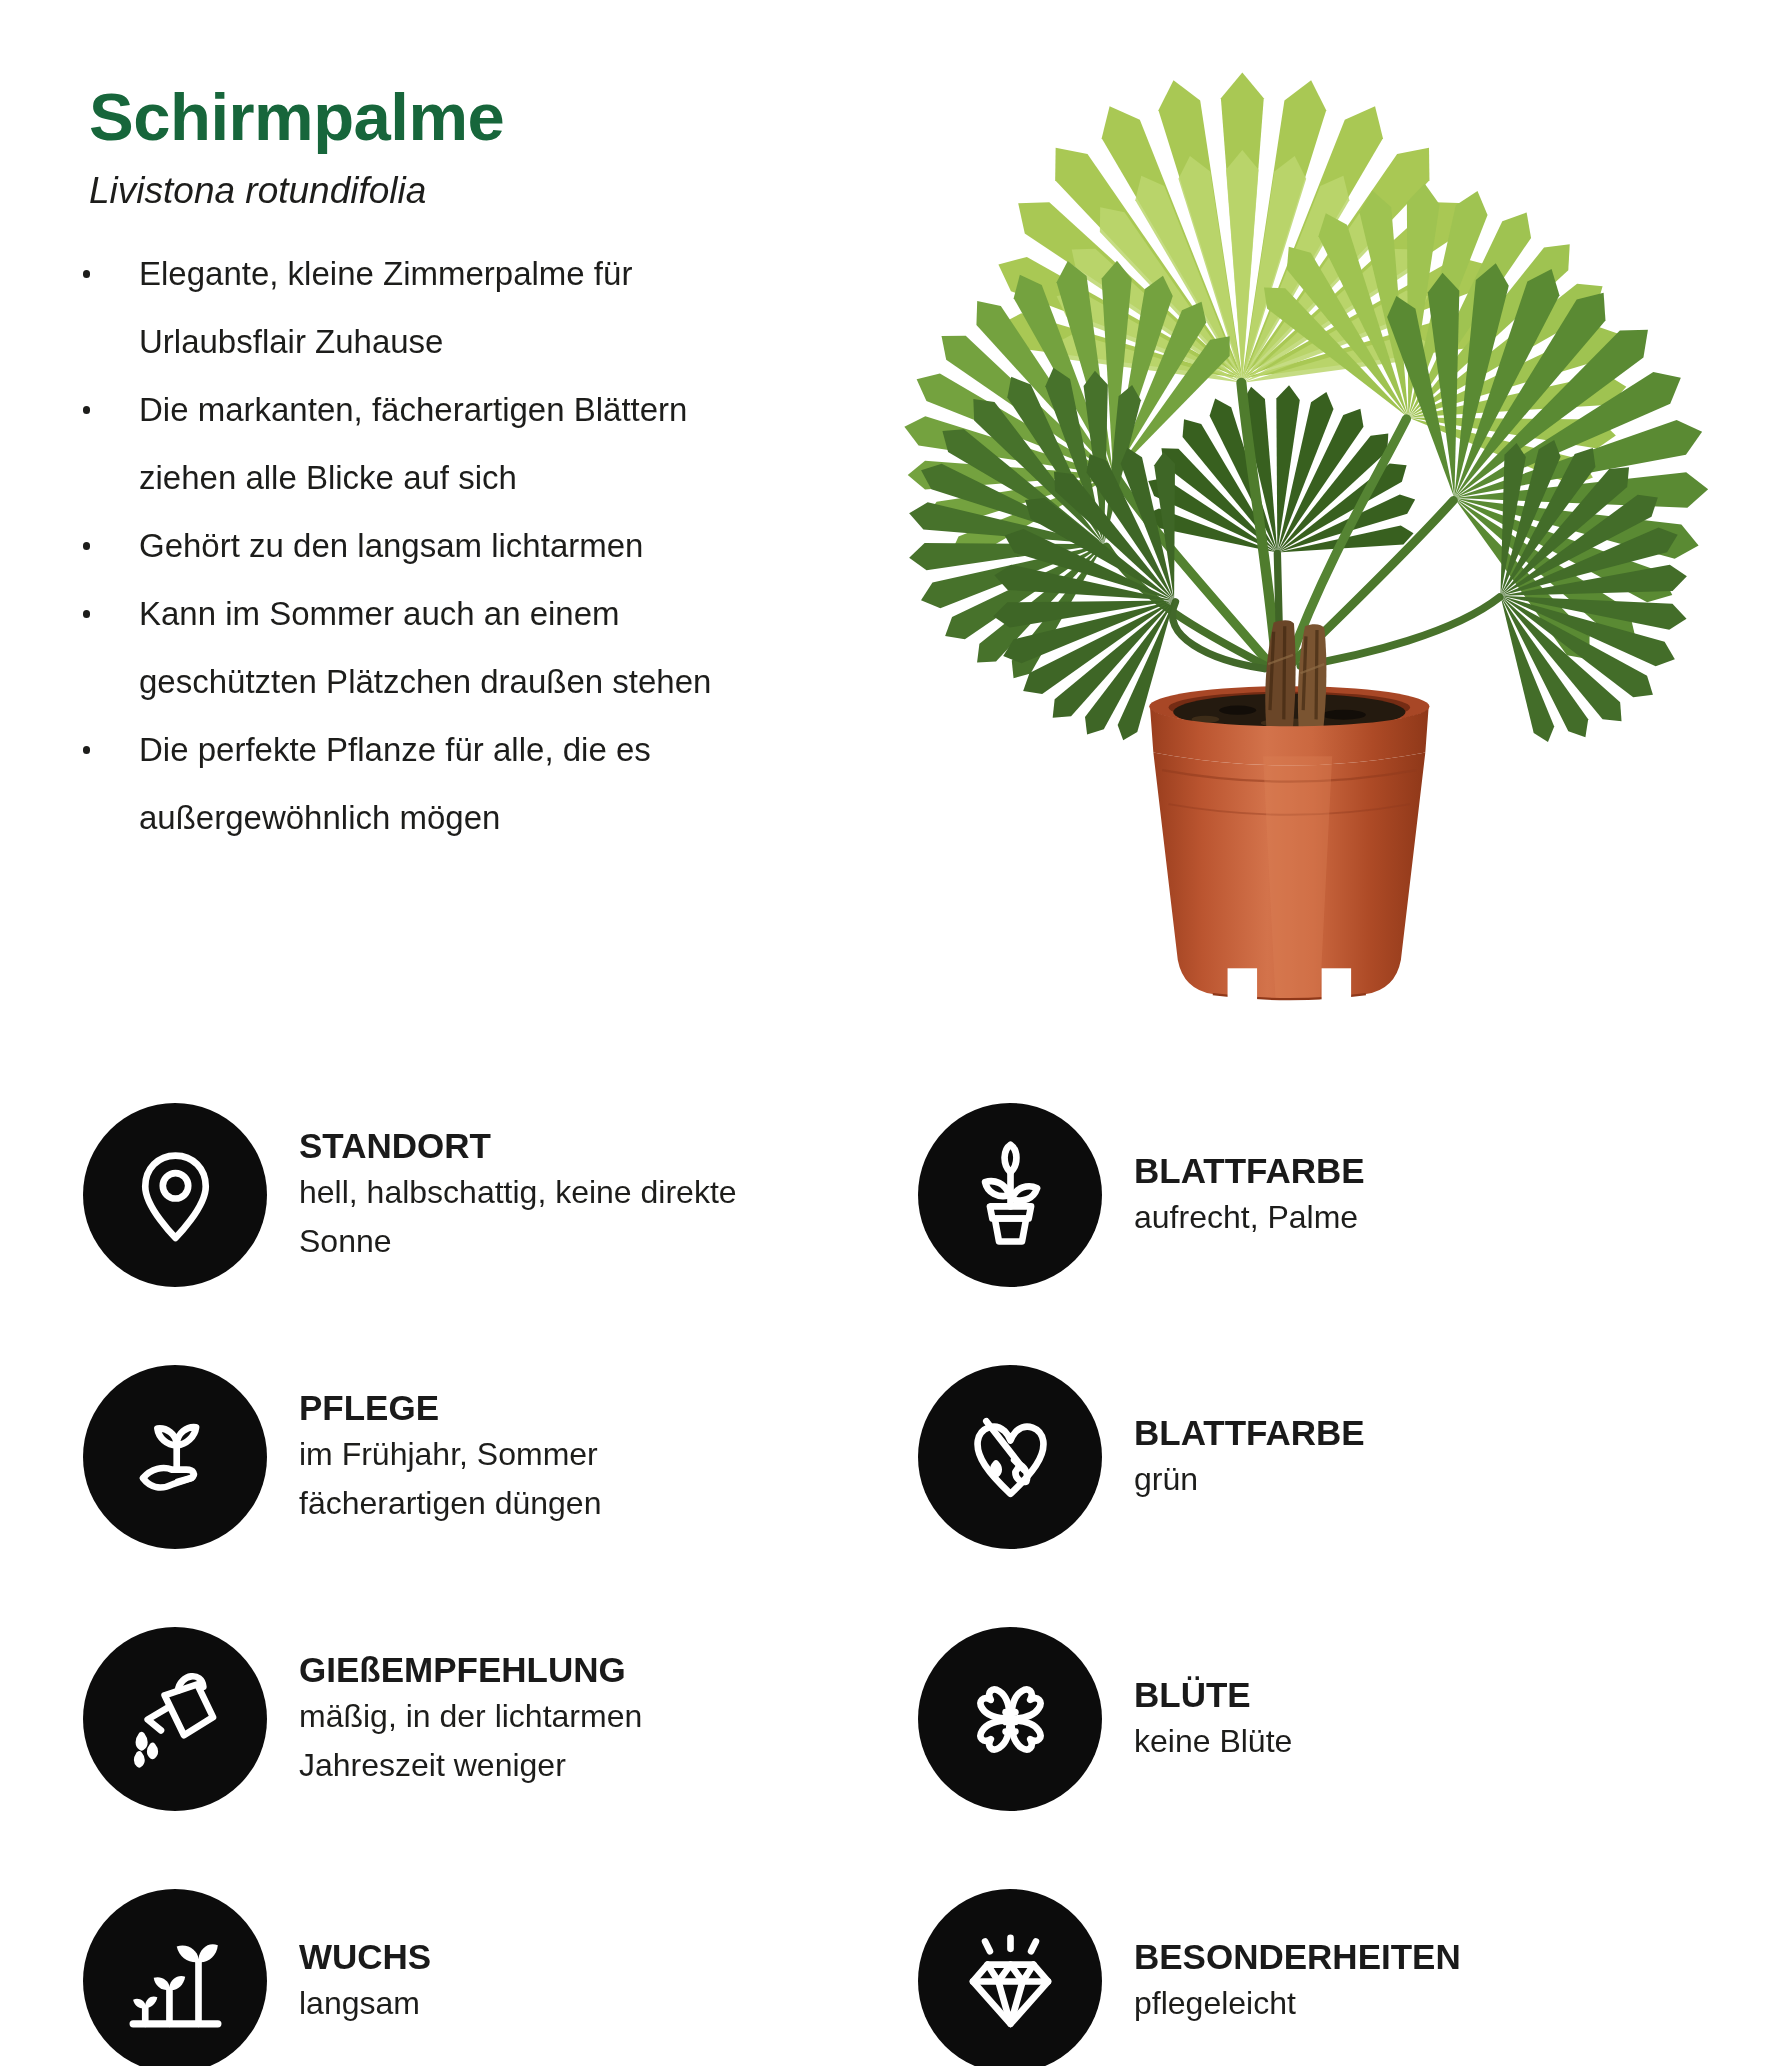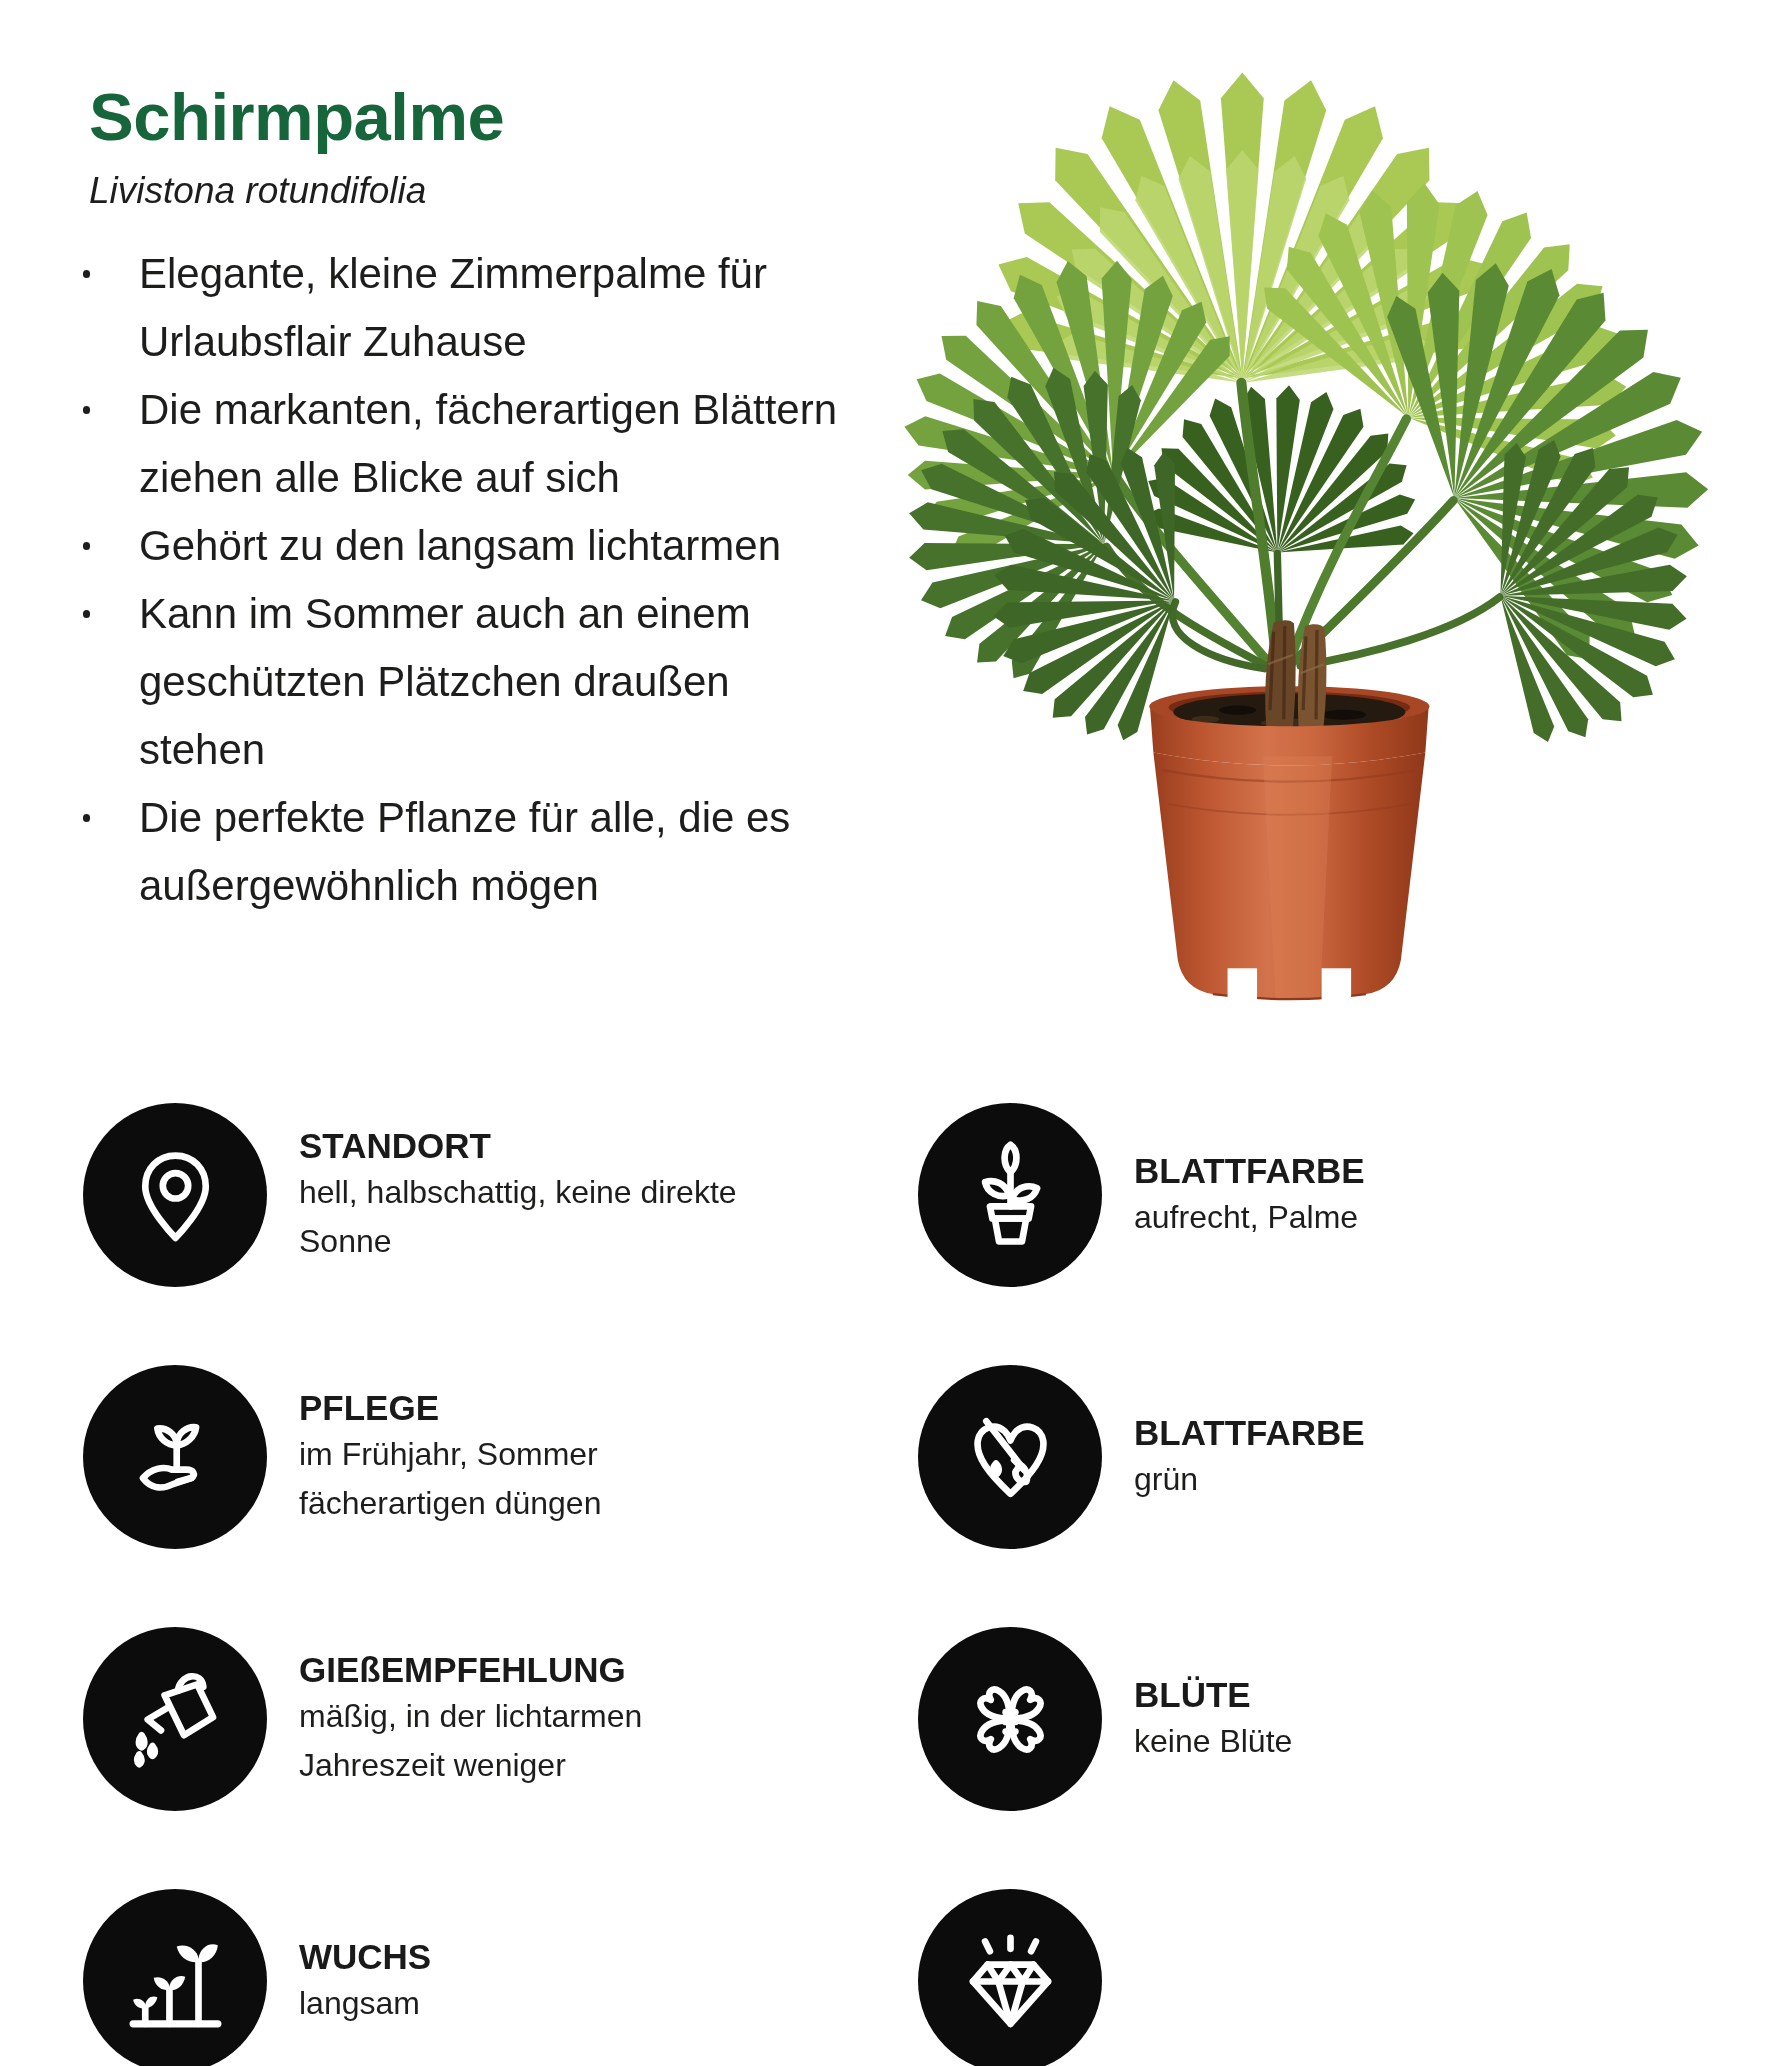--- a/index.html
+++ b/index.html
@@ -19,21 +19,21 @@
   
   .feature-list{
     position:absolute;left:78px;top:240px;width:766px;
     margin:0;padding:0;list-style:none;
   }
   .feature-list li{position:relative;padding-left:61px;margin:0;}
   .feature-list li::before{
     content:"";position:absolute;left:4.6px;top:30px;
     width:7.8px;height:7.8px;border-radius:50%;background:#1d1d1b;
   }
-  .feature-list .line{display:block;font-size:42px;line-height:68px;}
+  .feature-list .line{display:block;font-size:33px;line-height:68px;}
   
   .plant-figure{position:absolute;left:809px;top:9.2px;width:945px;height:1022px;margin:0;}
   .plant-figure svg{width:100%;height:100%;display:block;}
   
   .attribute-grid{
     position:absolute;left:83px;top:1103px;
     display:grid;grid-template-columns:835px 766px;grid-auto-rows:184px;
     row-gap:78px;
   }
   .attr{display:flex;align-items:center;}
@@ -299,17 +299,22 @@
         <svg viewBox="0 0 100 100" class="icon-stroke">
           <path d="M31 36 L69 36 L81 50 L50 85 L19 50 Z"></path>
           <path d="M19 50 L81 50"></path>
           <path d="M31 36 L40 50 L50 36 L60 50 L69 36"></path>
           <path d="M40 50 L50 85 L60 50"></path>
           <path d="M33 25 L29 17"></path>
           <path d="M50 23 L50 14"></path>
           <path d="M67 25 L71 17"></path>
         </svg>
       </div>
+      <div class="attr-text">
+        <div class="attr-title">BESONDERHEITEN</div>
+        <div class="attr-line">pflegeleicht</div>
+        <div class="attr-line"></div>
+      </div>
     </div>
 
   </section>
 </main>
 
 
 </body></html>

